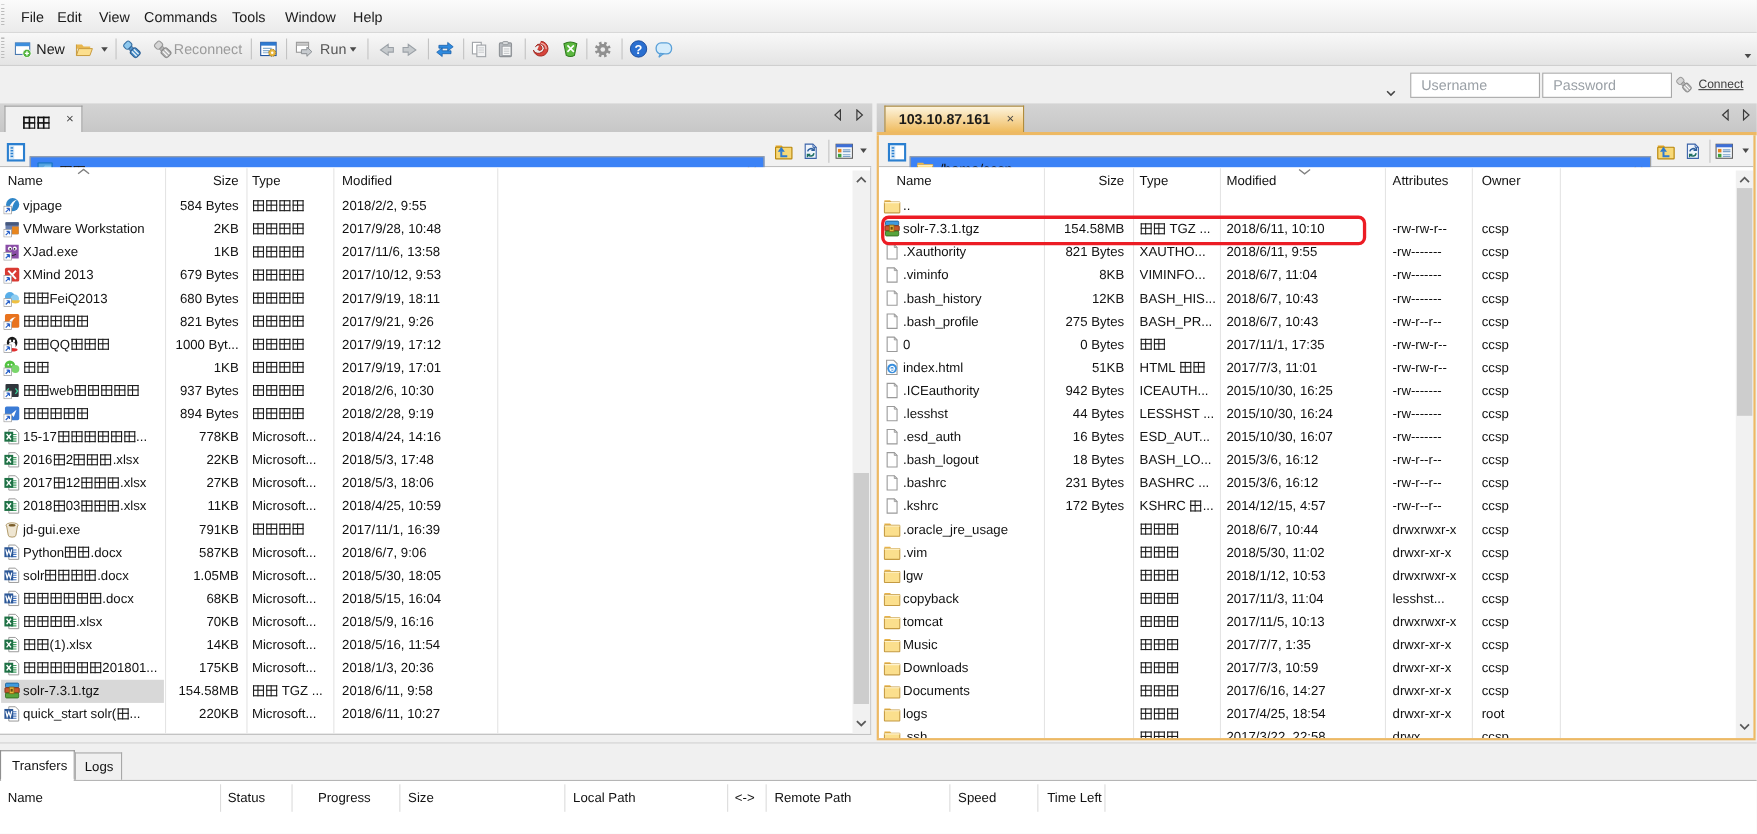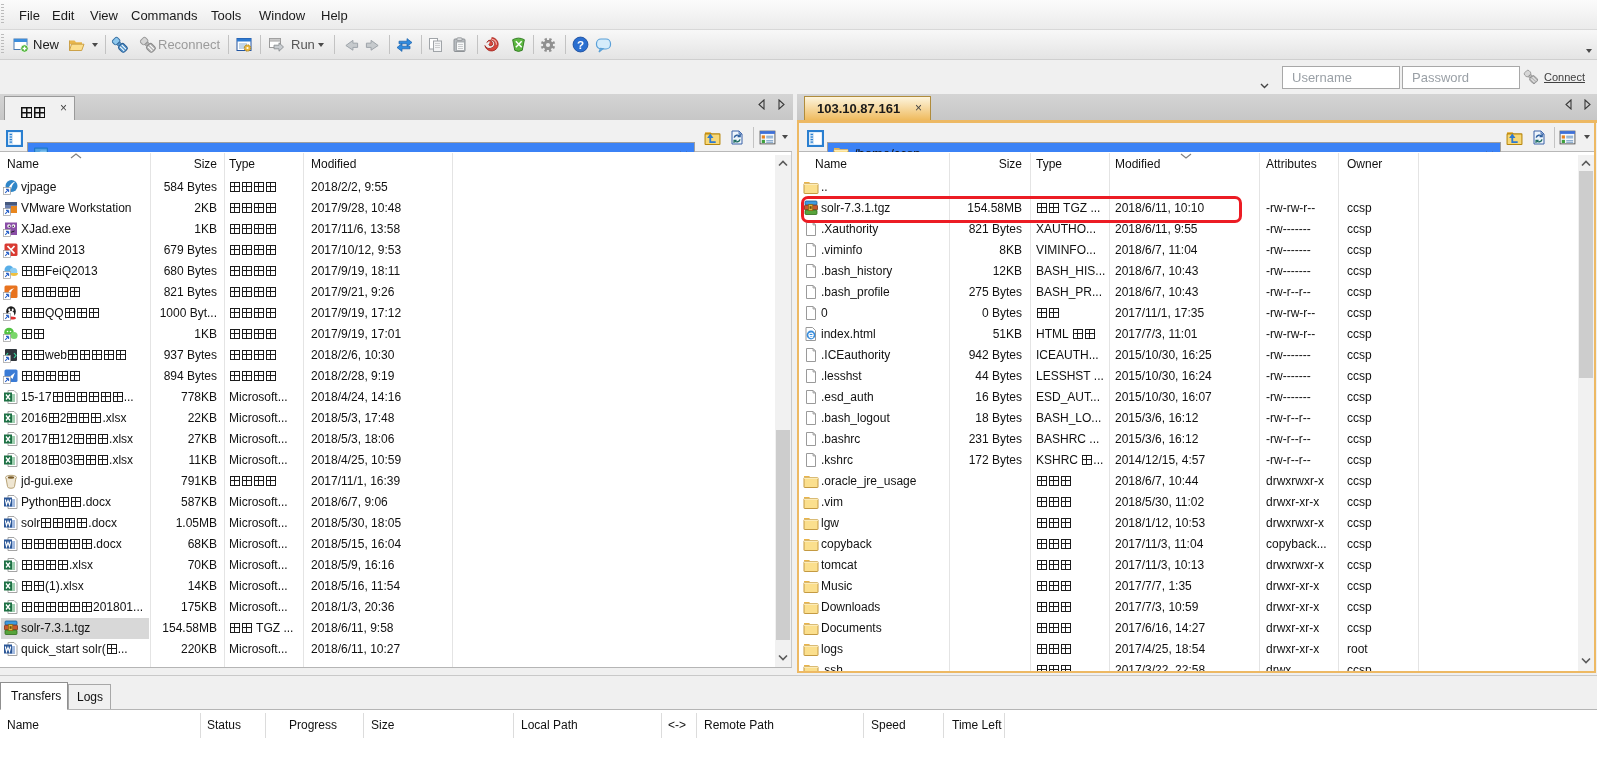--- a/index.html
+++ b/index.html
@@ -819,31 +819,31 @@
     <div class="cell" style="left:548px;top:361px;width:69px">ccsp</div>
     <svg class="abs" style="left:4px;top:384px" width="16" height="16" viewBox="0 0 16 16">
       <path d="M1 3 h5.2 l1.6 2 H15 v1.5 H1z" fill="#e9b44a"></path>
       <rect x="1" y="4.6" width="14" height="9.9" rx="0.5" fill="#fbdf8d" stroke="#c49a42" stroke-width="1"></rect>
       <path d="M1 5.2 h14" stroke="#fff3cf" stroke-width="1"></path>
     </svg>
     <div class="cell" style="left:22px;top:382px;width:126px">copyback</div>
     <div class="cell r" style="left:150px;top:382px;width:73px"></div>
     <div class="cell" style="left:237px;top:382px;width:71px"><i class="c"></i><i class="c"></i><i class="c"></i></div>
     <div class="cell" style="left:316px;top:382px;width:142px">2017/11/3, 11:04</div>
-    <div class="cell" style="left:467px;top:382px;width:70px">copyback...</div>
+    <div class="cell" style="left:467px;top:382px;width:70px">lesshst...</div>
     <div class="cell" style="left:548px;top:382px;width:69px">ccsp</div>
     <svg class="abs" style="left:4px;top:405px" width="16" height="16" viewBox="0 0 16 16">
       <path d="M1 3 h5.2 l1.6 2 H15 v1.5 H1z" fill="#e9b44a"></path>
       <rect x="1" y="4.6" width="14" height="9.9" rx="0.5" fill="#fbdf8d" stroke="#c49a42" stroke-width="1"></rect>
       <path d="M1 5.2 h14" stroke="#fff3cf" stroke-width="1"></path>
     </svg>
     <div class="cell" style="left:22px;top:403px;width:126px">tomcat</div>
     <div class="cell r" style="left:150px;top:403px;width:73px"></div>
     <div class="cell" style="left:237px;top:403px;width:71px"><i class="c"></i><i class="c"></i><i class="c"></i></div>
-    <div class="cell" style="left:316px;top:403px;width:142px">2017/11/3, 10:13</div>
+    <div class="cell" style="left:316px;top:403px;width:142px">2017/11/5, 10:13</div>
     <div class="cell" style="left:467px;top:403px;width:70px">drwxrwxr-x</div>
     <div class="cell" style="left:548px;top:403px;width:69px">ccsp</div>
     <svg class="abs" style="left:4px;top:426px" width="16" height="16" viewBox="0 0 16 16">
       <path d="M1 3 h5.2 l1.6 2 H15 v1.5 H1z" fill="#e9b44a"></path>
       <rect x="1" y="4.6" width="14" height="9.9" rx="0.5" fill="#fbdf8d" stroke="#c49a42" stroke-width="1"></rect>
       <path d="M1 5.2 h14" stroke="#fff3cf" stroke-width="1"></path>
     </svg>
     <div class="cell" style="left:22px;top:424px;width:126px">Music</div>
     <div class="cell r" style="left:150px;top:424px;width:73px"></div>
     <div class="cell" style="left:237px;top:424px;width:71px"><i class="c"></i><i class="c"></i><i class="c"></i></div>

